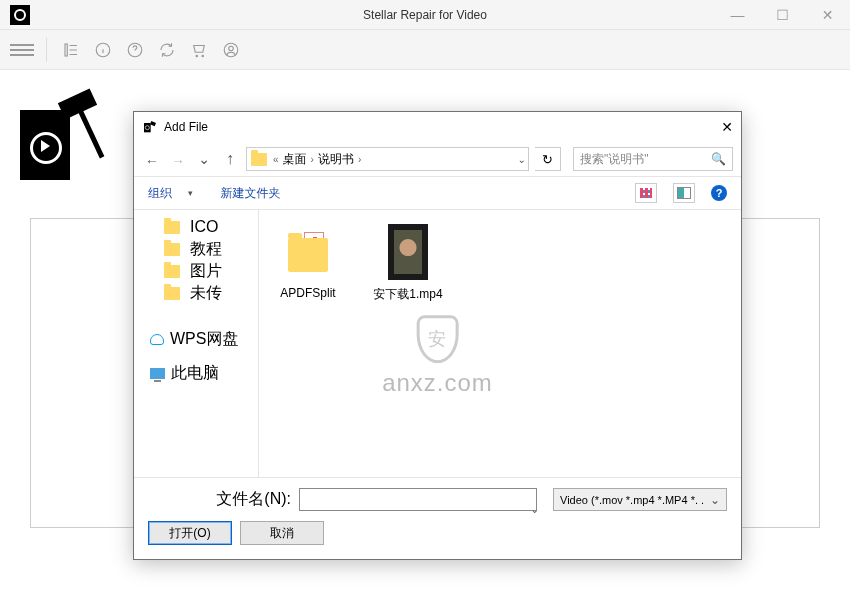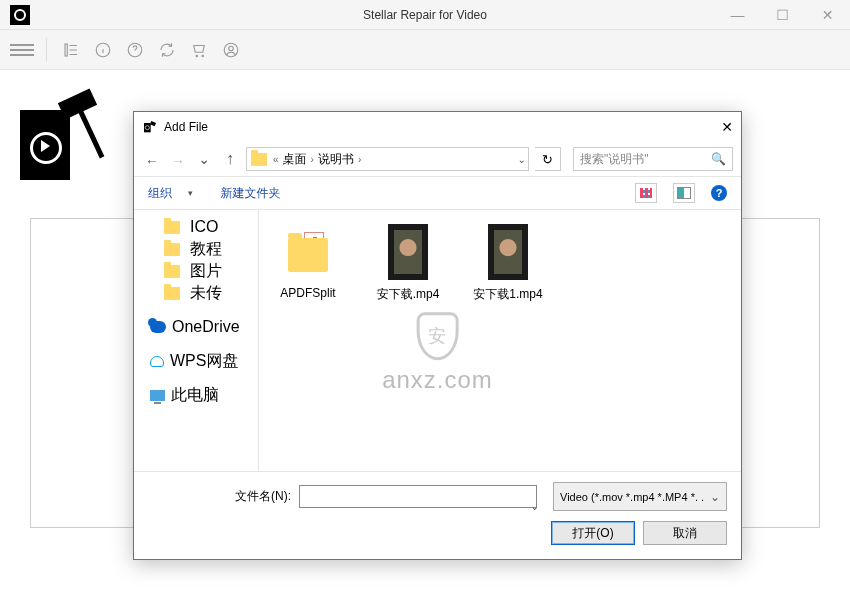--- a/index.html
+++ b/index.html
@@ -87,25 +87,25 @@
 .thumb.folder .doc{position:absolute;width:20px;height:26px;background:#fff;border:1px solid #d88;left:24px;top:8px;}
 .thumb.folder .doc::after{content:"";position:absolute;width:4px;height:18px;background:#e55;left:8px;top:4px;}
 .thumb.vid { background:#1a1a1a; position:relative; overflow:hidden; width:40px; height:56px; margin:0 auto 6px;}
 .thumb.vid .frame{position:absolute;inset:6px;background:radial-gradient(circle at 50% 40%,#c8a080 0 8px,#554 9px);}
 
 .watermark { position:absolute; left:50%; top:50%; transform:translate(-50%,-35%); text-align:center; color:#bbb; pointer-events:none; font-size:24px; font-weight:300; letter-spacing:1px;}
 .watermark .shield{ width:42px; height:48px; margin:0 auto 6px; border:3px solid #ccc; border-radius:8px 8px 50% 50%/8px 8px 60% 60%; display:flex; align-items:center; justify-content:center; color:#ccc; font-size:18px;}
 
 .dlg-footer { padding: 10px 14px 14px; border-top: 1px solid #e5e5e5; }
 .fn-row { display: flex; align-items: center; gap: 8px; margin-bottom: 10px; justify-content: flex-end; }
-.fn-label { font-size: 12px; }
+.fn-label { font-size: 16px; }
 .fn-input { width: 238px; height: 23px; border: 1px solid #888; padding: 0 4px; font-size: 12px; }
-.fn-filter { width: 174px; height: 29px; border: 1px solid #aaa; background: #efefef; font-size: 11px; padding: 0 6px; display: flex; align-items: center; position: relative; }
+.fn-filter { width: 174px; height: 23px; border: 1px solid #aaa; background: #efefef; font-size: 11px; padding: 0 6px; display: flex; align-items: center; position: relative; }
 .fn-filter::after { content: "⌄"; position: absolute; right: 6px; color: #555; font-size: 12px; }
-.btn-row { display: flex; gap: 8px; justify-content: flex-end; }
+.btn-row { display: flex; gap: 8px; }
 .dlg-btn { width: 84px; height: 24px; font-size: 12px; background: #e8e8e8; border: 1px solid #aaa; display: flex; align-items: center; justify-content: center; }
 .dlg-btn.primary { border-color: #0a63c9; box-shadow: inset 0 0 0 1px #7fb6ee; }
 </style>
 </head>
 <body>
 
 <div class="app-titlebar">
   <div class="app-icon"></div>
   <div class="app-title">Stellar Repair for Video</div>
   <div class="app-winctl">
@@ -228,24 +228,20 @@
         </div>
         <div class="tree-item indent">
           <span class="folder-ico"></span>
           <span>图片</span>
         </div>
         <div class="tree-item indent">
           <span class="folder-ico"></span>
           <span>未传</span>
         </div>
         <div class="tree-sep"></div>
-        <div class="tree-item">
-          <span class="ico-onedrive"></span>
-          <span>OneDrive</span>
-        </div>
         <div class="tree-sep"></div>
         <div class="tree-item">
           <span class="ico-wps"></span>
           <span>WPS网盘</span>
         </div>
         <div class="tree-sep"></div>
         <div class="tree-item">
           <span class="ico-pc"></span>
           <span>此电脑</span>
         </div>
@@ -255,26 +251,20 @@
           <div class="thumb folder">
             <div class="doc"></div>
             <div class="f1"></div>
           </div>
           <div>APDFSplit</div>
         </div>
         <div class="file">
           <div class="thumb vid">
             <div class="frame"></div>
           </div>
-          <div>安下载.mp4</div>
-        </div>
-        <div class="file">
-          <div class="thumb vid">
-            <div class="frame"></div>
-          </div>
           <div>安下载1.mp4</div>
         </div>
       </div>
     <div class="watermark">
       <div class="shield">安</div>
       <div>anxz.com</div>
     </div>
   </div>
 
   <div class="dlg-footer">

